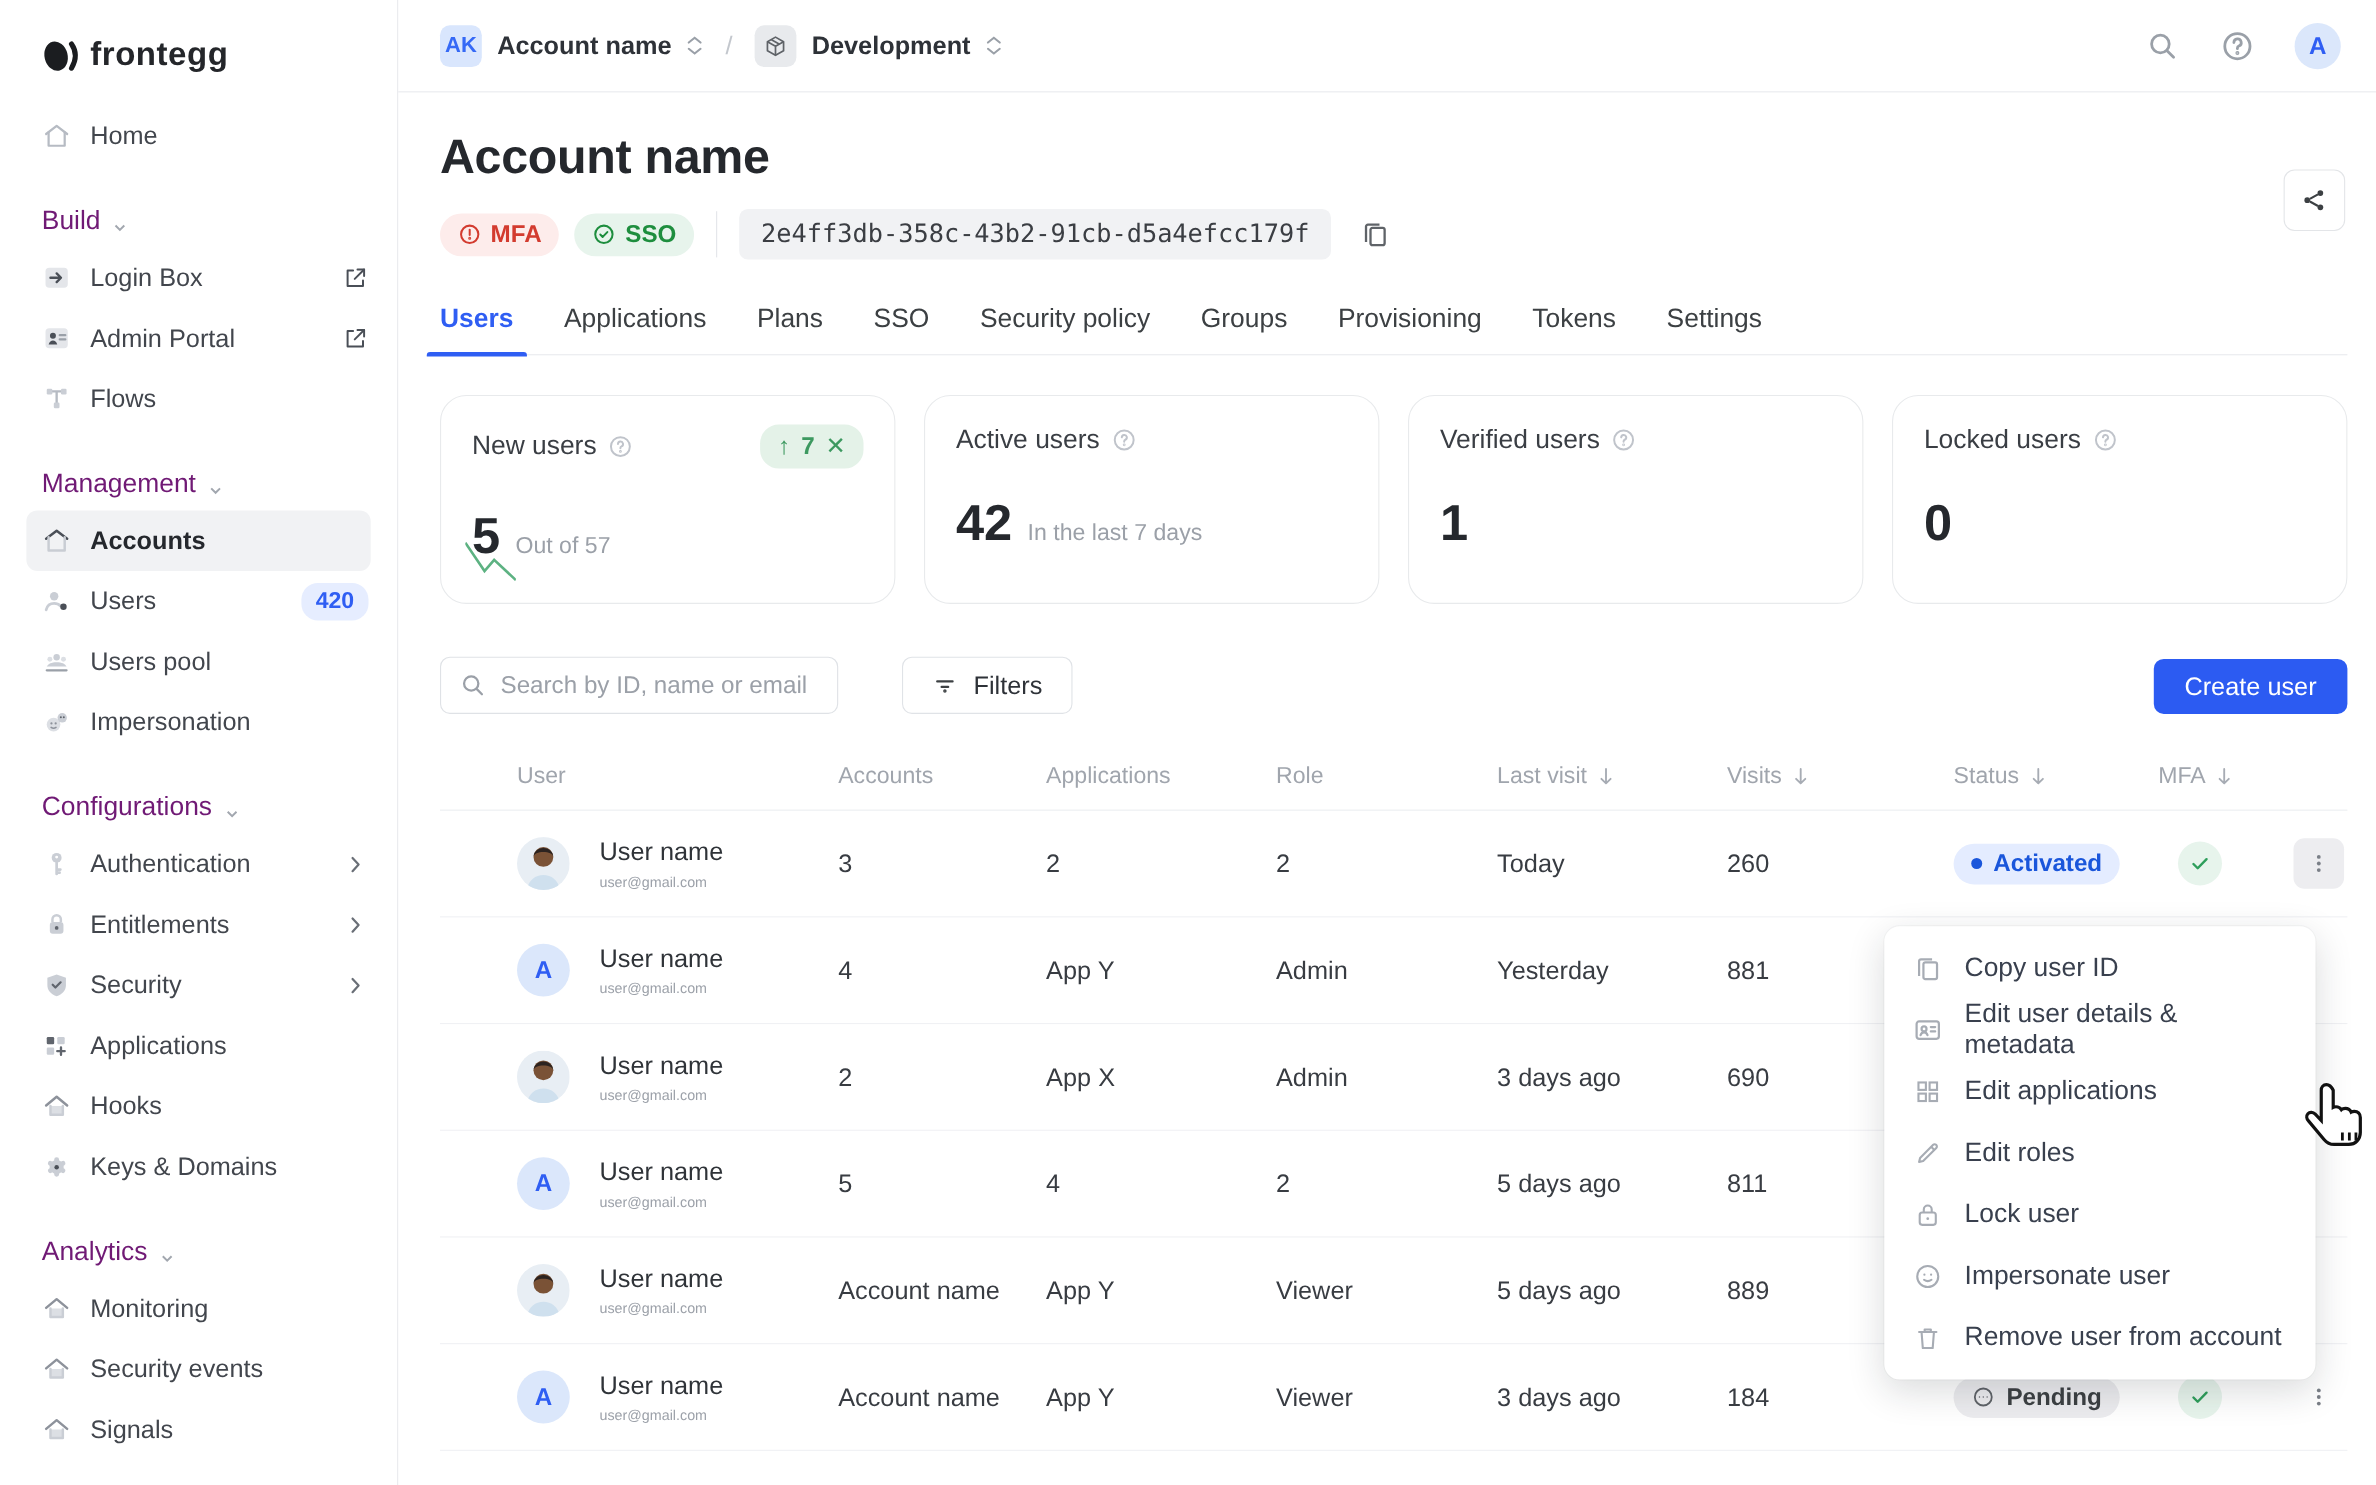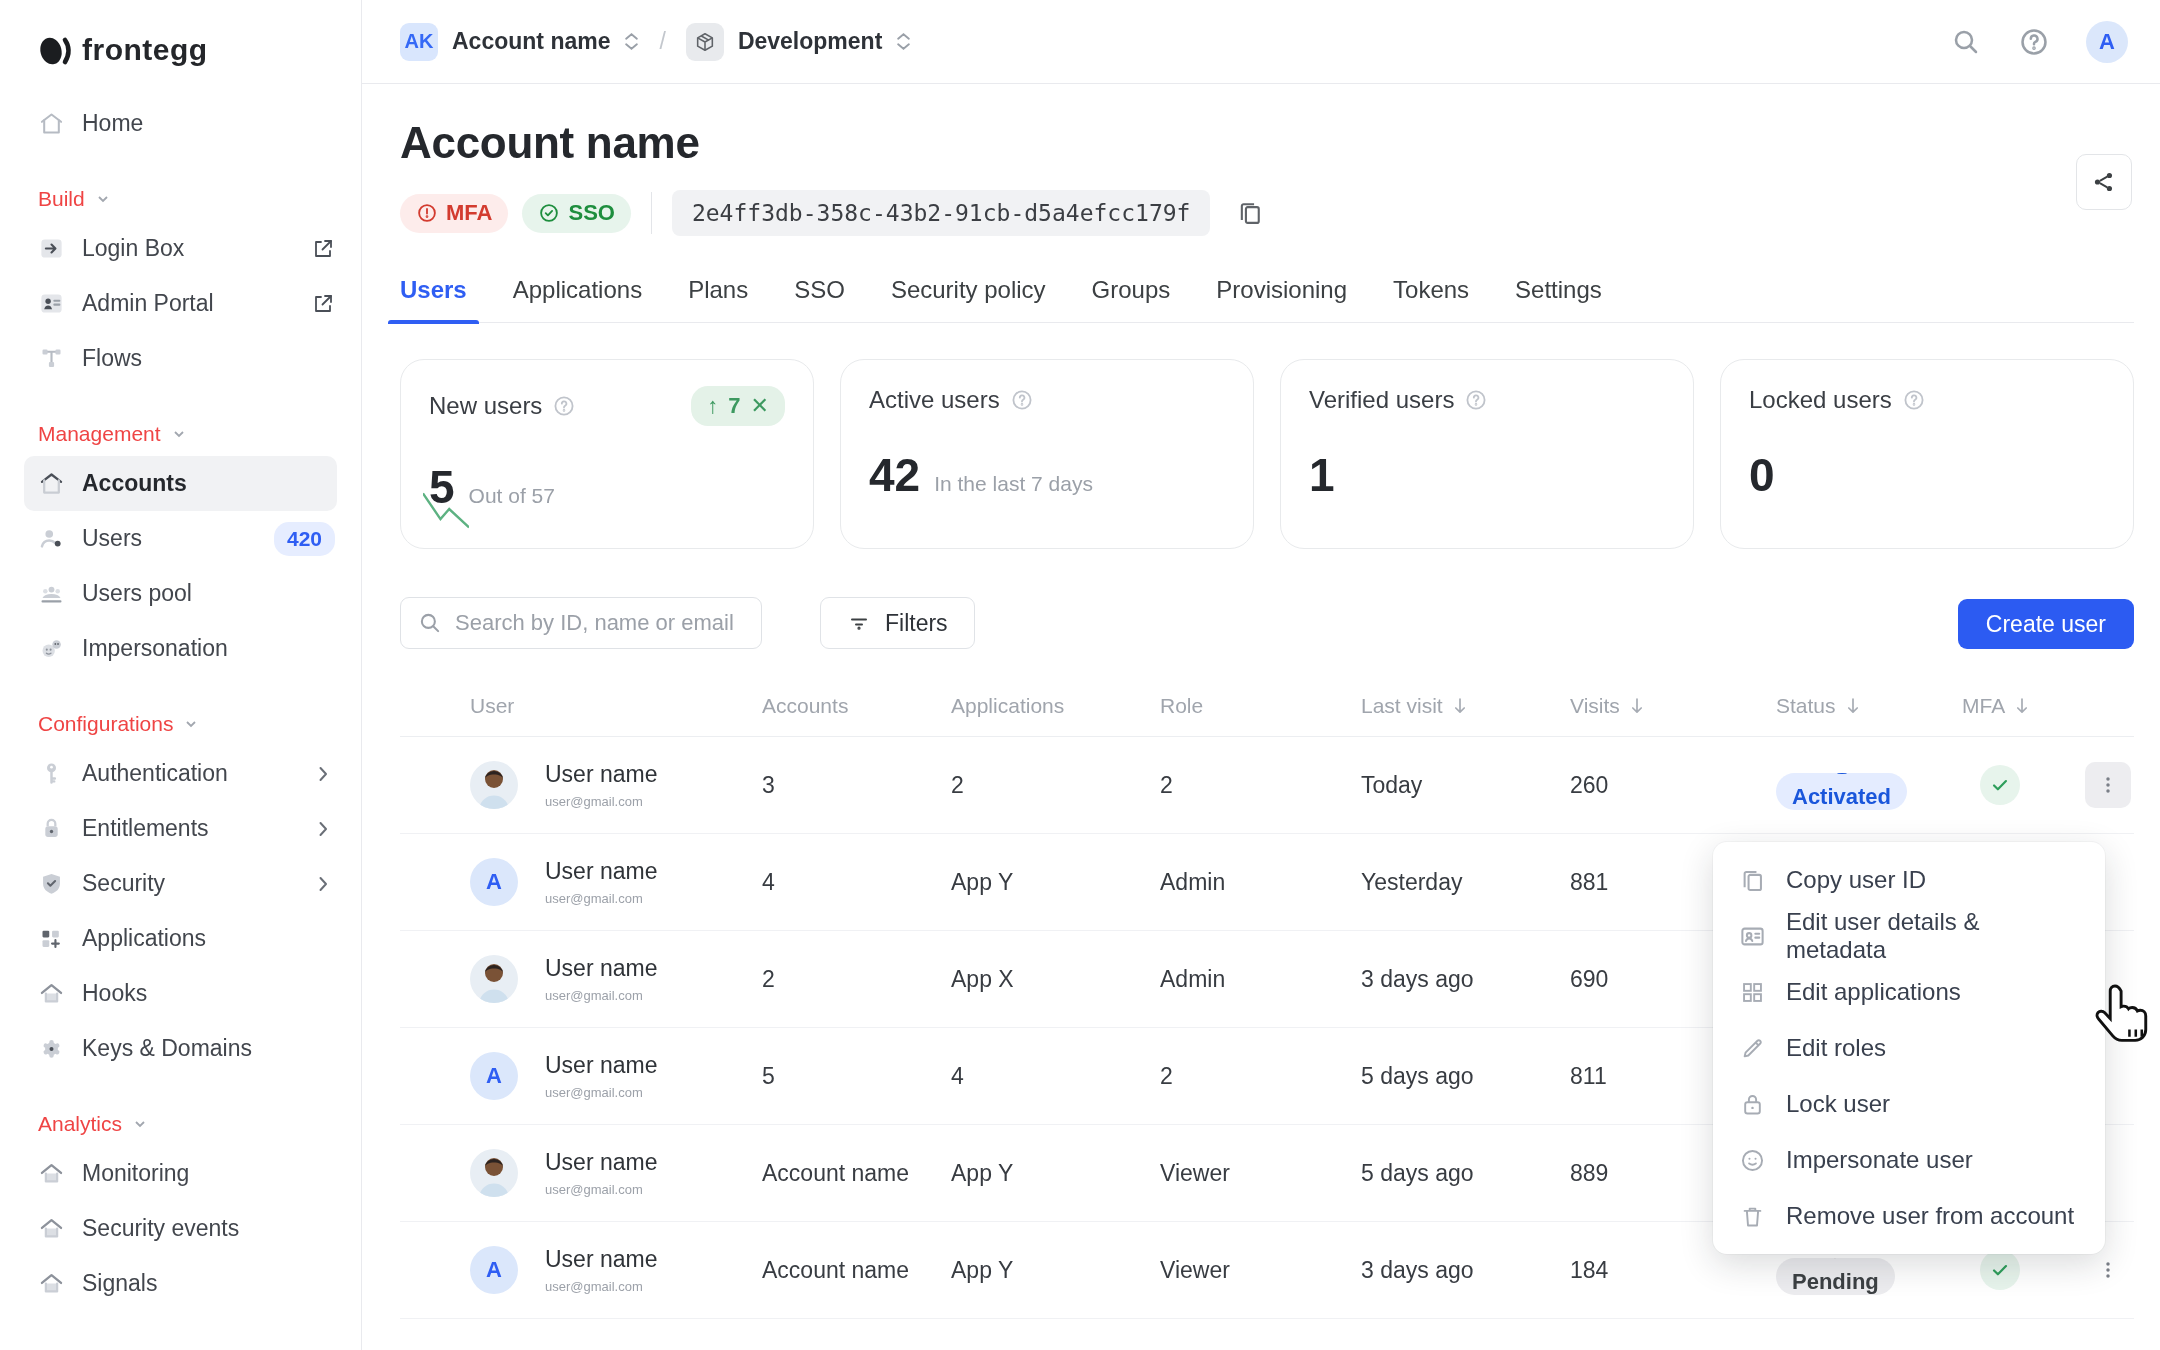--- a/index.html
+++ b/index.html
@@ -14,21 +14,21 @@
   .logo-text { font-size:30px; font-weight:800; letter-spacing:.5px; color:#24262a; }
   .nav { margin-top:26px; }
   .nav-item { display:flex; align-items:center; height:55px; padding:0 26px 0 38px; font-size:23px; color:#42464d; cursor:pointer; }
   .nav-item .nicon { width:27px; height:27px; margin-right:17px; color:#b6bbc3; flex:0 0 auto; display:flex; align-items:center; justify-content:center; }
   .nav-item .nicon svg { width:27px; height:27px; }
   .nav-item.active { background:#f1f2f4; border-radius:10px; margin:0 24px; padding:0 14px; font-weight:700; color:#25282d; }
   .nav-item.active .nicon { color:#4a4f57; }
   .nav-item .trail { margin-left:auto; color:#8d929b; display:flex; align-items:center; }
   .nav-item .trail svg { width:24px; height:24px; }
   .count-badge { margin-left:auto; background:#e6edff; color:#2f5ef3; border-radius:15px; padding:5px 13px; font-size:21px; font-weight:700; }
-  .section-label { display:flex; align-items:center; gap:10px; padding-left:38px; margin-top:36px; margin-bottom:10px; font-size:21px; color:#ef4444; }
+  .section-label { display:flex; align-items:flex-end; gap:10px; padding-left:38px; margin-top:36px; margin-bottom:10px; font-size:24px; color:#701a75; }
   .section-label svg { width:16px; height:16px; color:#a2a7af; }
 
   
   .main { position:absolute; left:362px; top:0; width:1798px; height:1350px; }
   .topbar { height:84px; border-bottom:1px solid #e9eaee; display:flex; align-items:center; padding:0 32px 0 38px; }
   .crumb { display:flex; align-items:center; gap:14px; }
   .chip-sq { width:38px; height:38px; border-radius:9px; display:flex; align-items:center; justify-content:center; font-size:20px; font-weight:700; }
   .chip-ak { background:#d9e6fd; color:#3569f6; }
   .chip-env { background:#e8eaed; color:#5f6368; }
   .chip-env svg { width:22px; height:22px; }
@@ -94,21 +94,21 @@
   .th svg { width:18px; height:20px; color:#a7acb4; }
   .th-user { grid-column:2 / span 2; padding-left:18px; }
   .tbody .trow { height:97px; border-bottom:1px solid #f0f1f4; }
   .unread { width:11px; height:11px; border-radius:50%; background:#2f5ef3; margin-left:20px; }
   .av { width:48px; height:48px; border-radius:50%; margin-left:18px; overflow:hidden; display:flex; align-items:center; justify-content:center; }
   .av-letter { background:#dbe7fb; color:#2f5ef3; font-weight:700; font-size:22px; }
   .av-photo svg { width:48px; height:48px; }
   .cell { font-size:23px; color:#383c42; }
   .uname { font-size:23px; color:#2f3338; }
   .uemail { font-size:13px; color:#9ca1a9; margin-top:6px; }
-  .status-pill { display:inline-flex; align-items:center; gap:10px; height:37px; border-radius:19px; padding:0 16px; font-size:22px; font-weight:600;flex-direction:column; }
+  .status-pill { display:inline-flex; align-items:center; gap:10px; height:37px; border-radius:19px; padding:0 16px; font-size:22px; font-weight:600; }
   .st-activated { background:#e4ecff; color:#1a56db; }
   .st-activated .dot { width:10px; height:10px; border-radius:50%; background:#1a56db; }
   .st-pending { background:#ececef; color:#3c4043; }
   .st-pending svg { width:22px; height:22px; color:#5f6368; }
   .mfa-ok { width:40px; height:40px; border-radius:50%; background:#e7f4ec; color:#2e9e5b; display:flex; align-items:center; justify-content:center; margin-left:18px; }
   .mfa-ok svg { width:22px; height:22px; }
   .kebab { width:46px; height:46px; border-radius:10px; display:flex; align-items:center; justify-content:center; color:#7a7f87; cursor:pointer; }
   .kebab.lit { background:#ededf0; }
   .kebab svg { width:22px; height:22px; }
 

